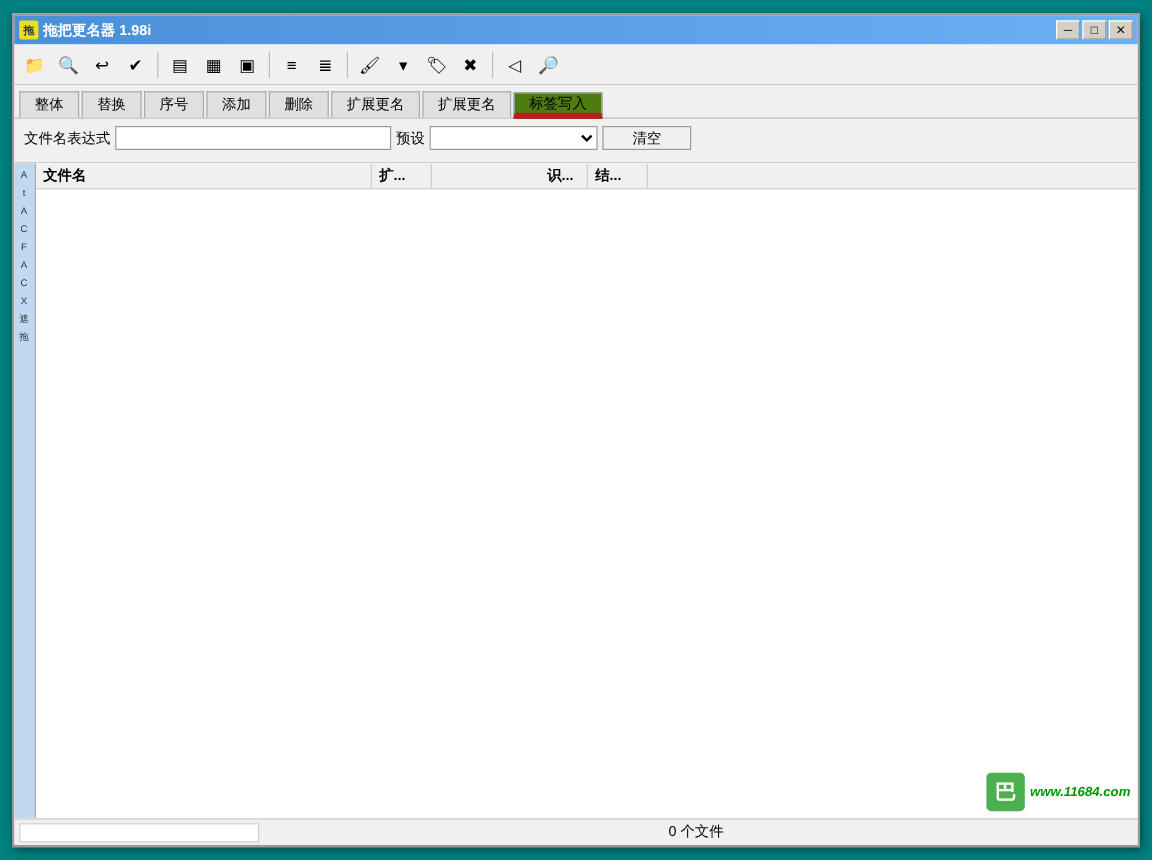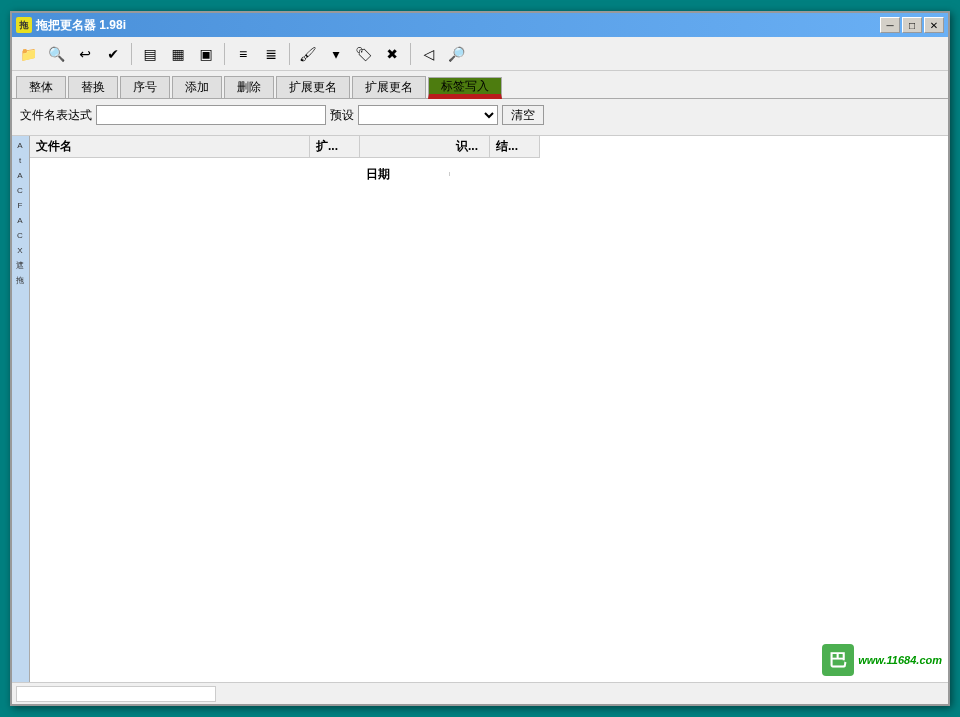--- a/index.html
+++ b/index.html
@@ -193,21 +193,21 @@
       height: 20px;
       border: 1px solid #999;
       background: white;
       font-size: 12px;
       font-family: inherit;
       width: 140px;
     }
     .form-select-wide { width: 140px; }
     .action-btn {
       height: 20px;
-      padding: 0 8px;
+      padding: 0 24px;
       border: 1px solid #999;
       background: #f0f0f0;
       cursor: pointer;
       font-size: 12px;
       font-family: inherit;
       display: flex;
       align-items: center;
     }
 
     
@@ -235,21 +235,21 @@
       align-items: center;
       justify-content: center;
       cursor: pointer;
     }
 
     
     .file-list {
       flex: 1;
       background: white;
       display: flex;
-      flex-direction: row;
+      flex-direction: column;
       overflow: hidden;
     }
     .file-list-header {
       display: flex;
       background: #f0f0f0;
       border-bottom: 1px solid #ccc;
       height: 22px;
     }
     .col-header {
       border-right: 1px solid #ccc;
@@ -420,20 +420,21 @@
           <div class="col-header col-result">结...</div>
         </div>
         <div class="file-list-body">
         </div>
       </div>
     </div>
   </div>
 
   <div class="status-bar">
     <div class="status-bar-left"></div>
+    <div class="status-bar-center">0 个文件</div>
     <div class="status-bar-right"></div>
   </div>
 
   <div class="watermark">
     <div class="watermark-logo">
       <span>巴</span>
     </div>
     <div class="watermark-text">www.11684.com</div>
   </div>
 </div>

